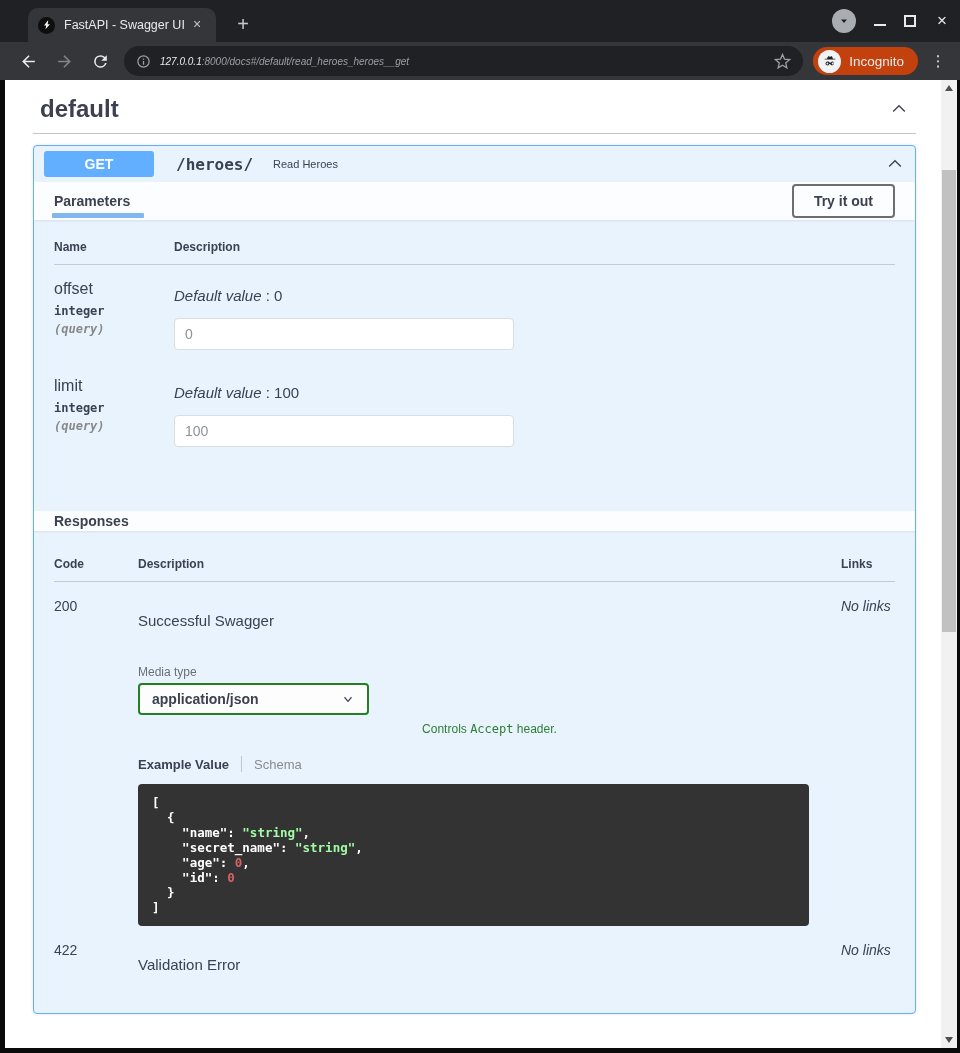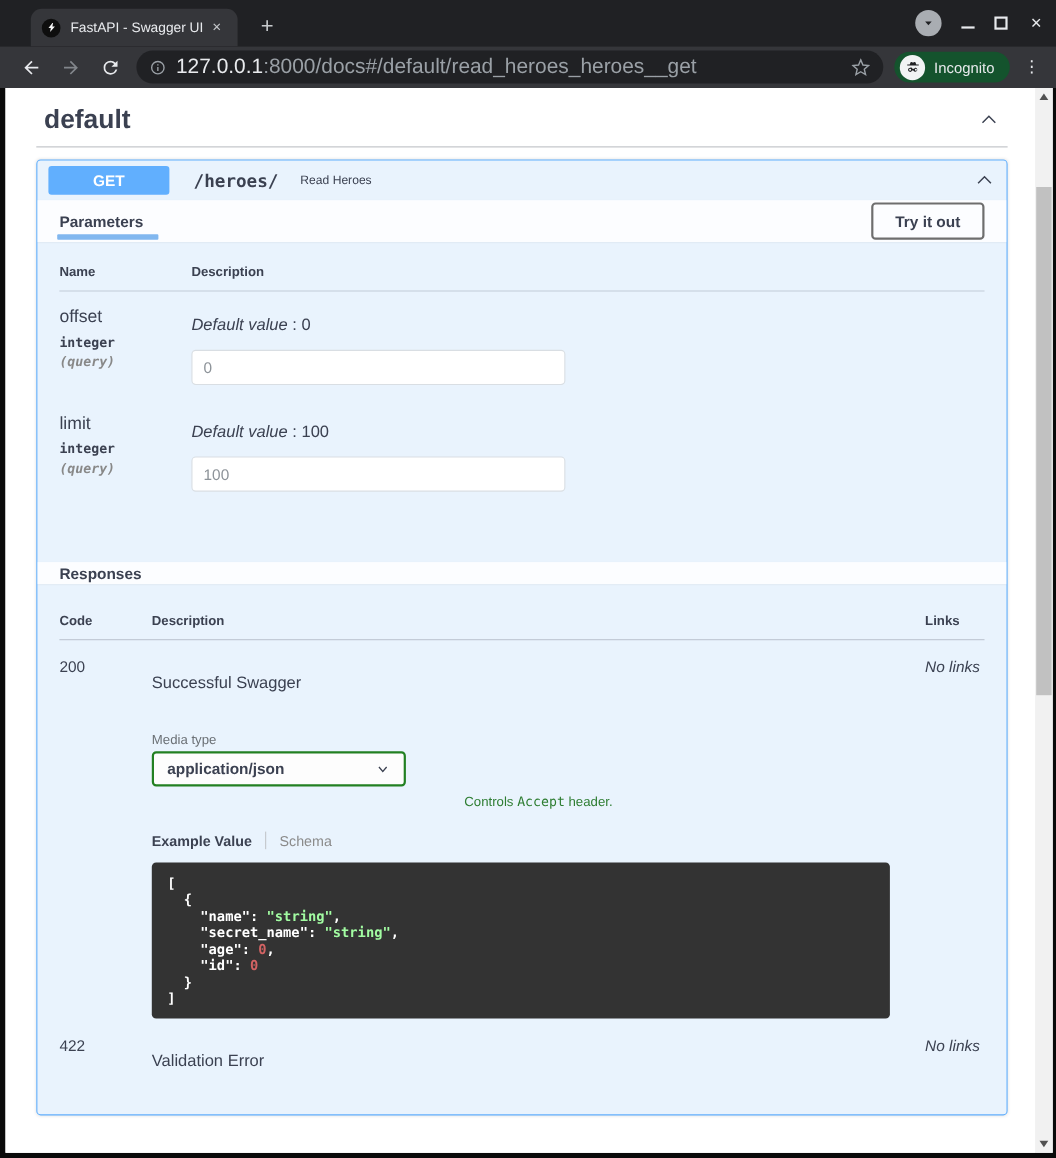--- a/index.html
+++ b/index.html
@@ -25,26 +25,26 @@
   .wc-close { font-size:17px; line-height:14px; }
 
   .toolbar { height:38px; background:#35363a; display:flex; align-items:center; padding:0 10px; flex:0 0 auto; }
   .nav-ic { width:24px; height:24px; margin:0 6px; display:flex; align-items:center; justify-content:center; color:#e8eaed; }
   .nav-ic svg { width:19px; height:19px; fill:currentColor; }
   .nav-ic.disabled { color:#82868b; }
   .urlbar { flex:1; height:30px; background:#202124; border-radius:15px; margin:0 10px 0 6px;
             display:flex; align-items:center; padding:0 12px; min-width:0; }
   .info-ic { color:#9aa0a6; margin-right:9px; display:flex; }
   .info-ic svg { width:15px; height:15px; fill:currentColor; }
-  .url-text { font-size:19px; white-space:nowrap; overflow:hidden; flex:1; }
+  .url-text { font-size:10px; white-space:nowrap; overflow:hidden; flex:1;font-style:italic; }
   .url-host { color:#e8eaed; }
   .url-rest { color:#9aa0a6; }
   .star-ic { color:#9aa0a6; display:flex; margin-left:8px; }
   .star-ic svg { width:17px; height:17px; fill:currentColor; }
-  .incog-chip { height:28px; background:#14532d; border-radius:16px; display:flex; align-items:center; padding:0 14px 0 5px; }
+  .incog-chip { height:28px; background:#c2410c; border-radius:16px; display:flex; align-items:center; padding:0 14px 0 5px; }
   .incog-ic { width:23px; height:23px; background:#f1f3f4; border-radius:50%; display:flex; align-items:center; justify-content:center; }
   .incog-ic svg { width:14px; height:14px; fill:#202124; }
   .incog-label { color:#e8eaed; font-size:13.5px; margin-left:8px; }
   .menu-dots { color:#e8eaed; font-size:15px; letter-spacing:0; margin:0 4px 0 12px; line-height:6px; text-align:center; width:16px; }
 
   
   .content-wrap { flex:1; display:flex; border-left:5px solid #0a0a0a; border-right:3px solid #0a0a0a; border-bottom:5px solid #0a0a0a; background:#fff; min-height:0; }
   .page { flex:1; overflow:hidden; background:#fff; }
   .page-inner { padding:14px 20px 0 23px; }
 

